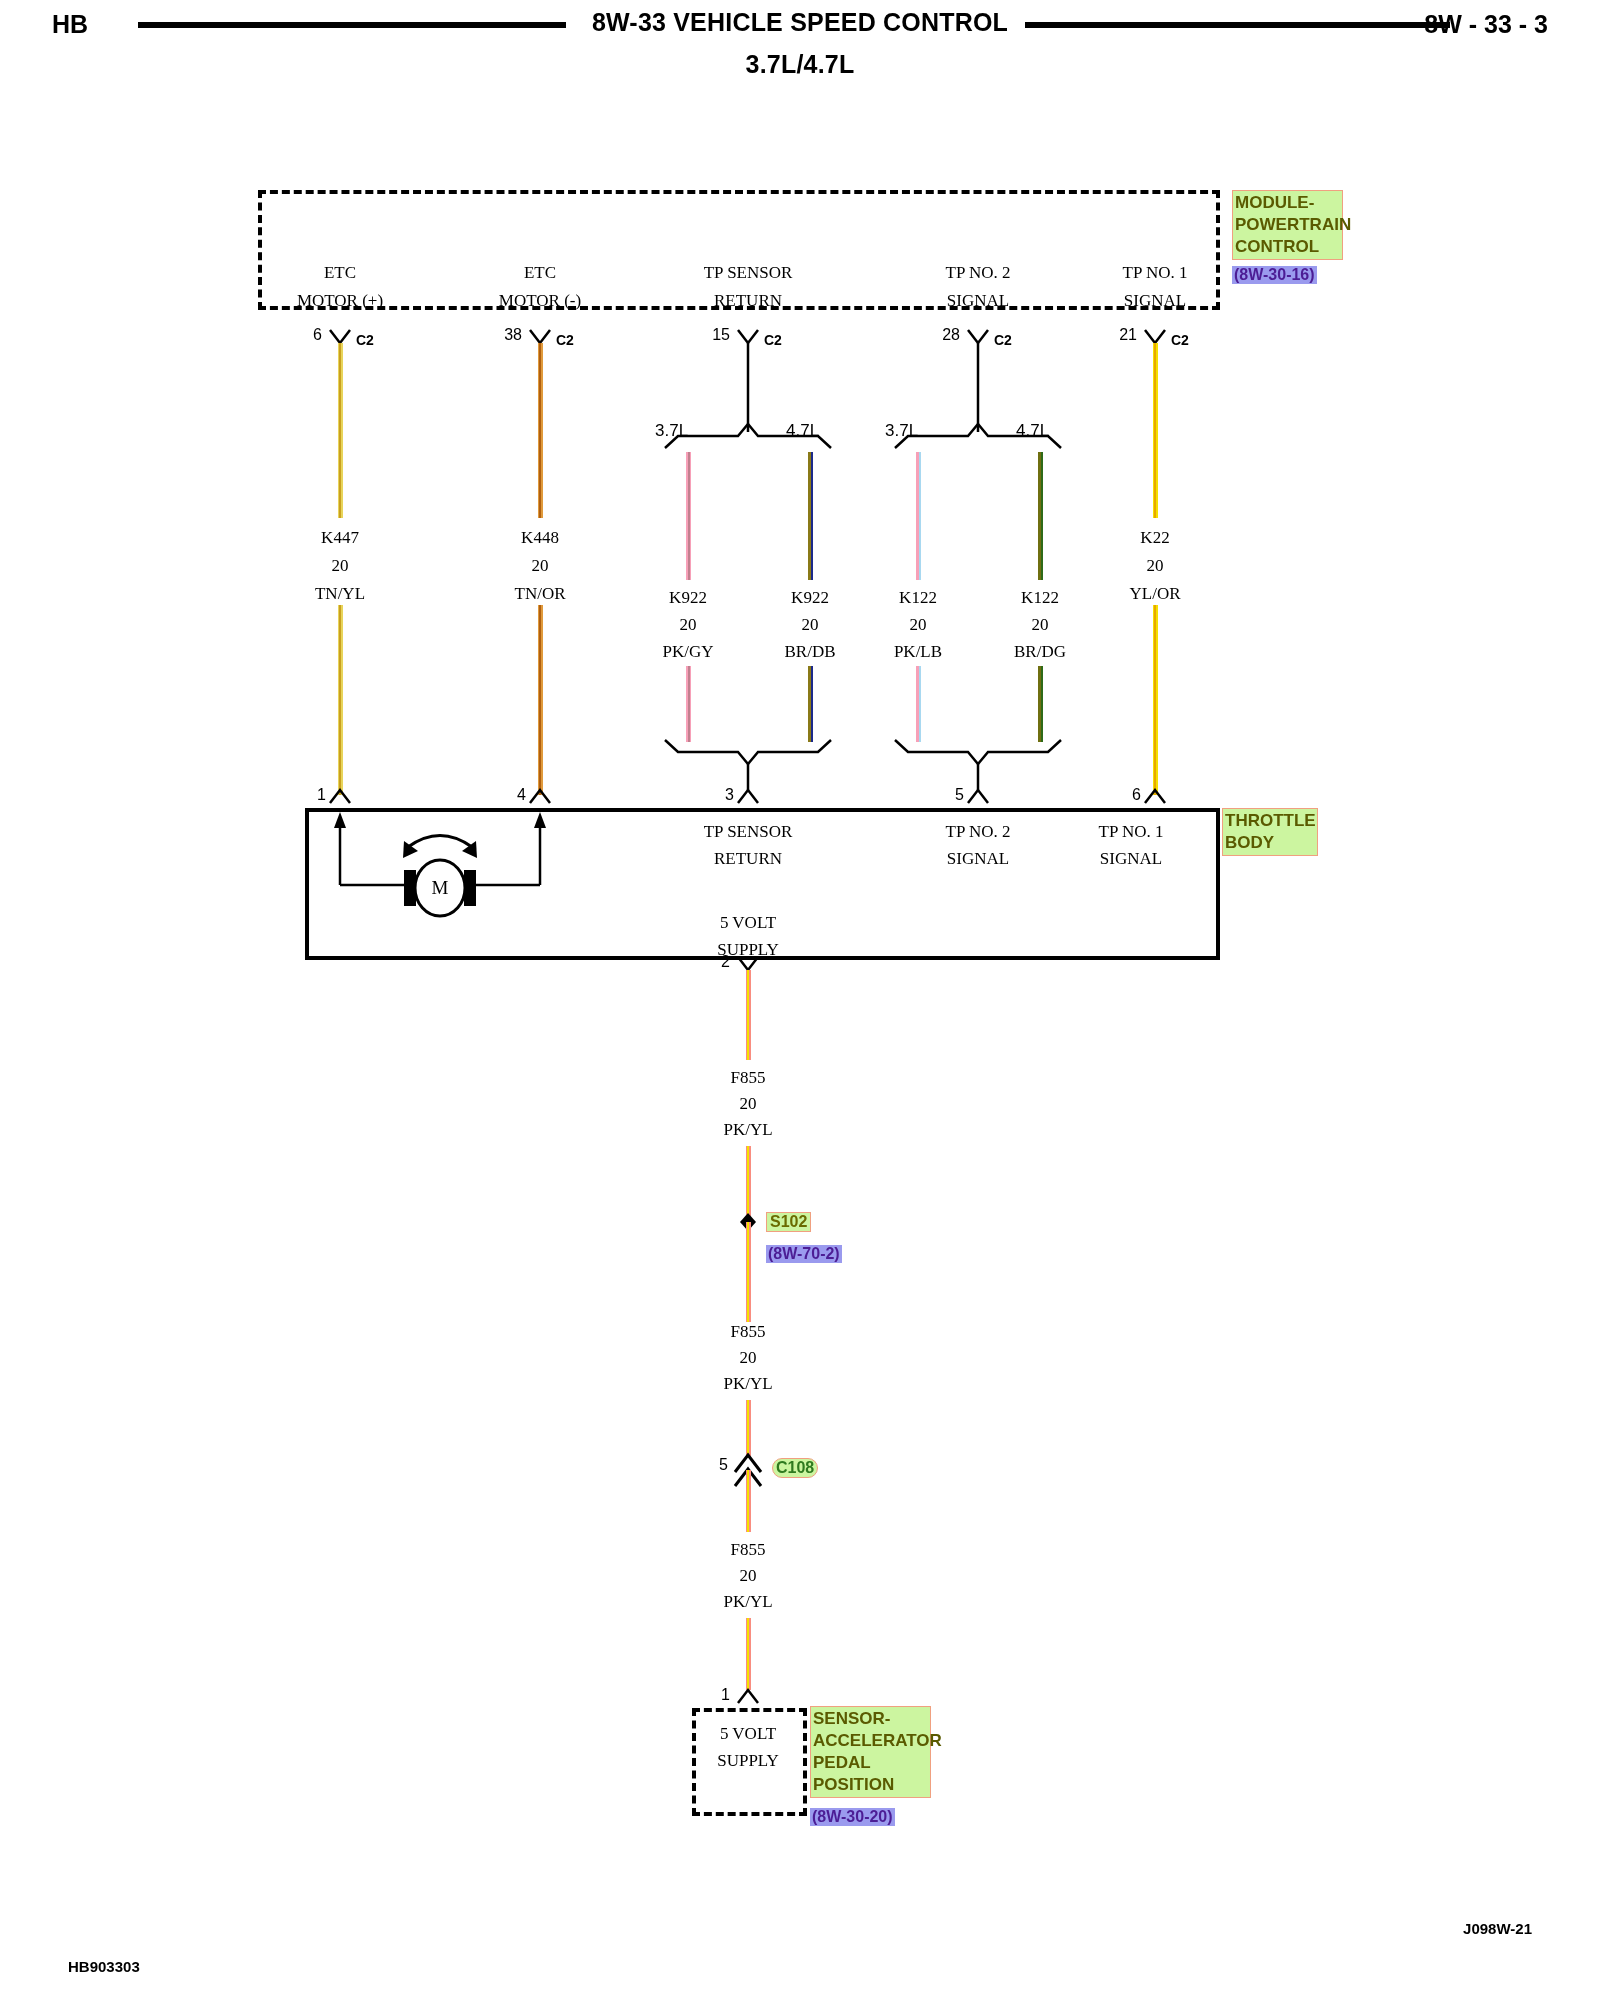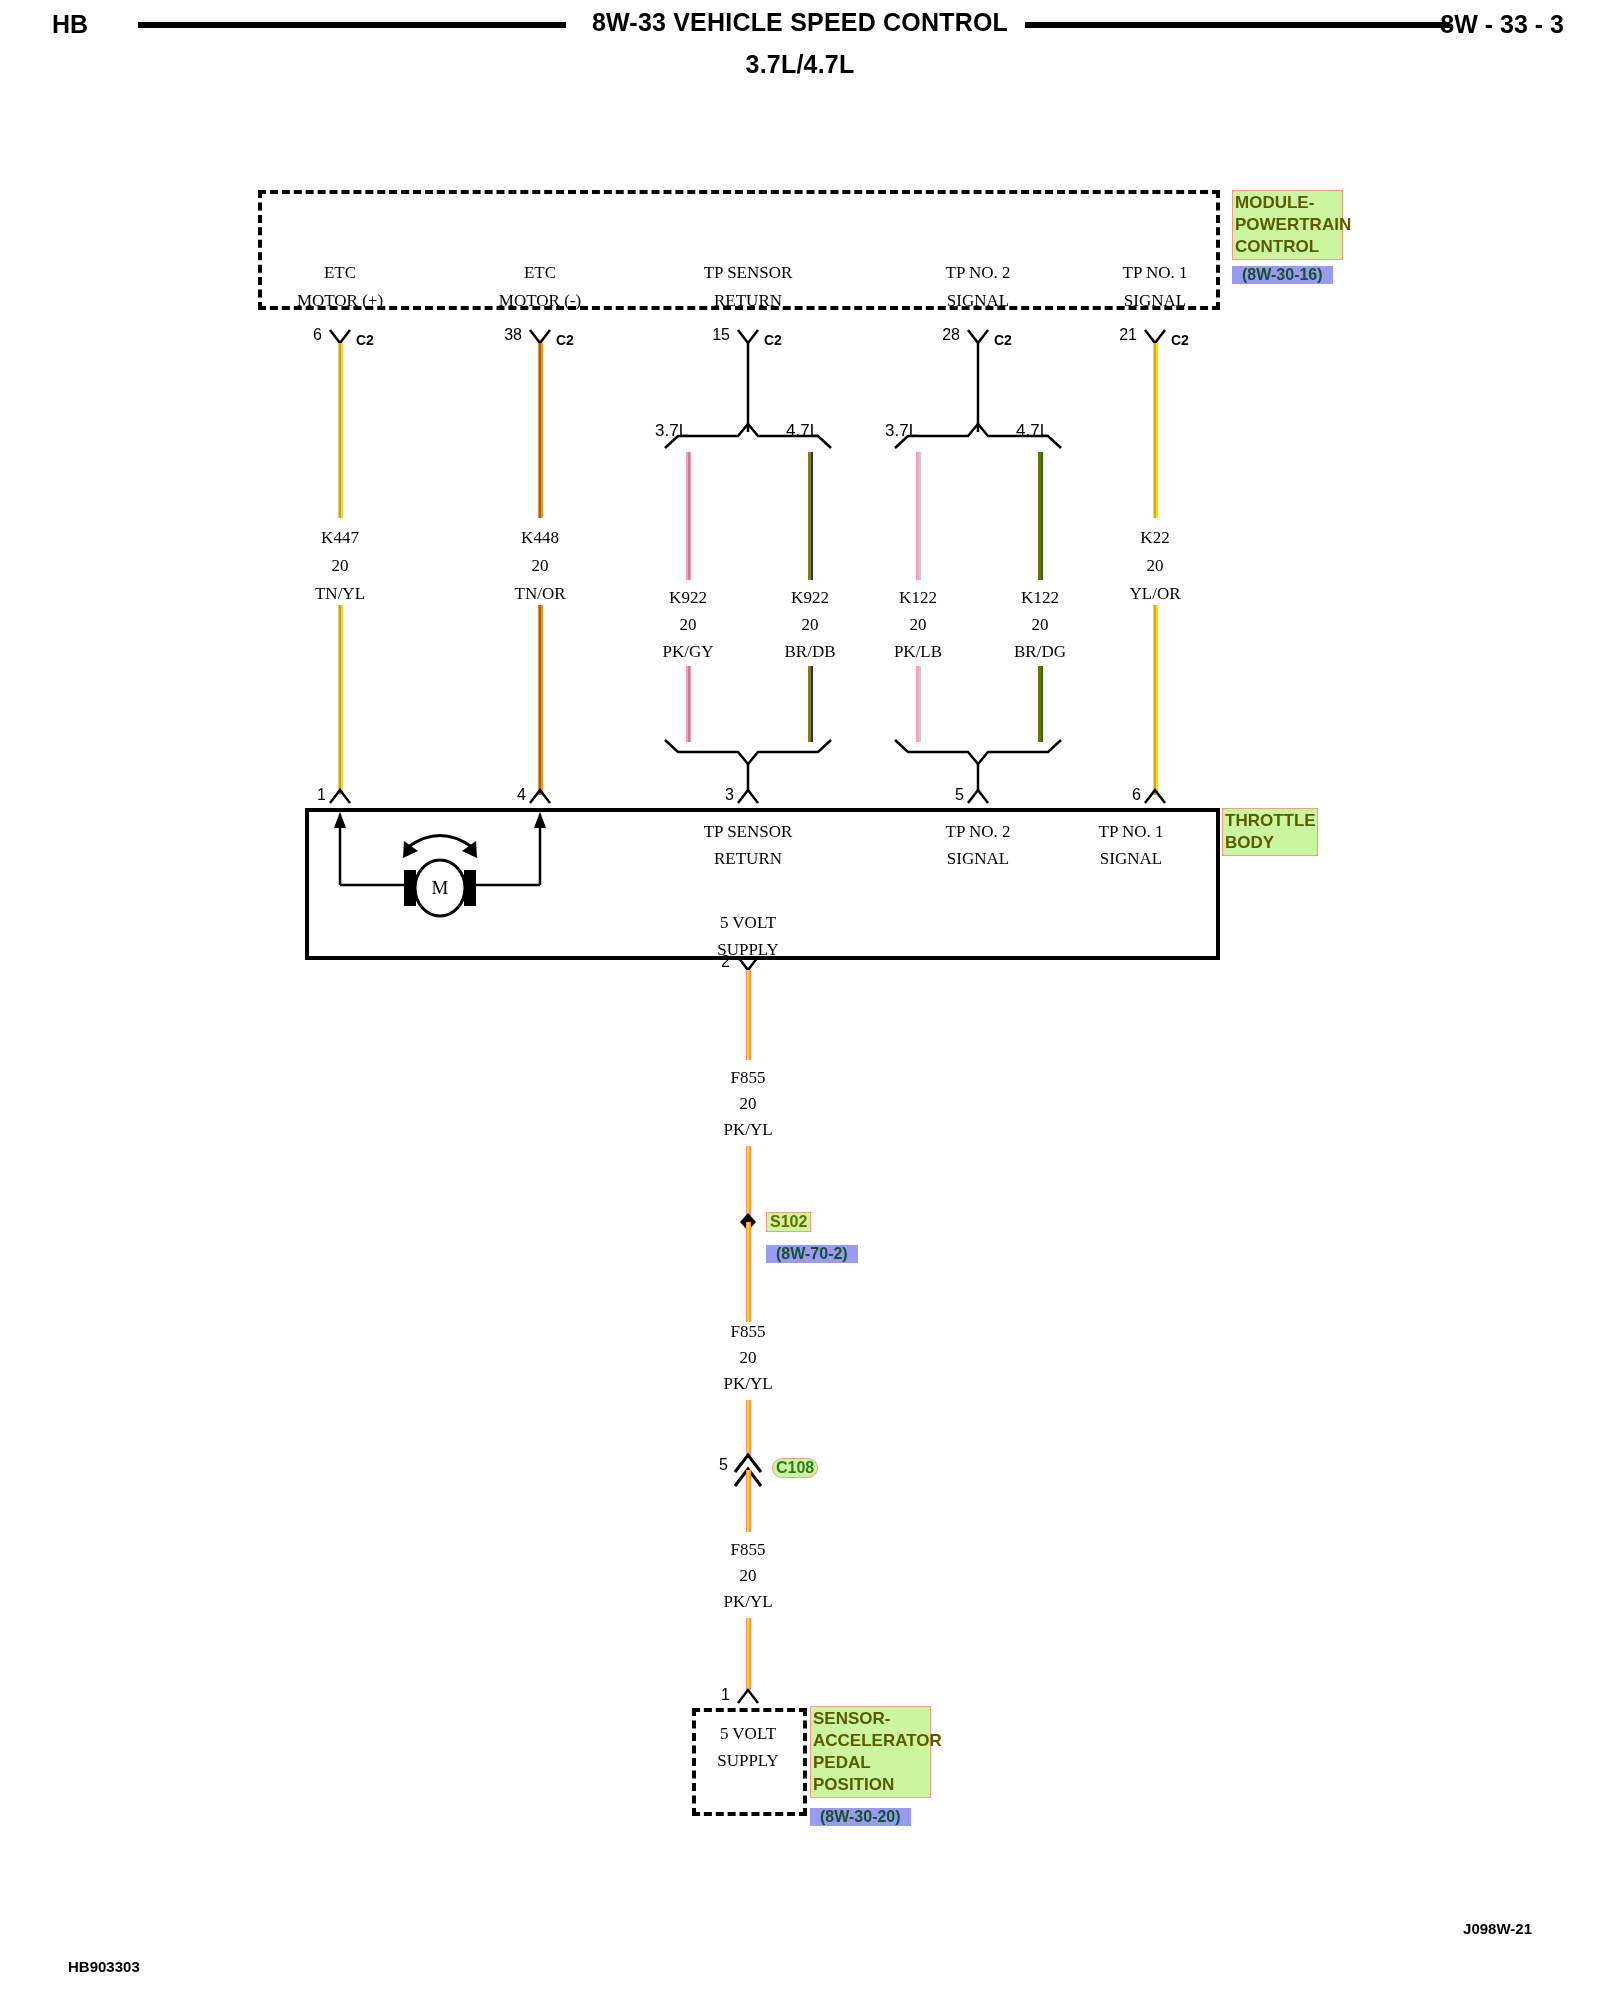--- a/index.html
+++ b/index.html
@@ -9,22 +9,22 @@
   .hdr-title{position:absolute;left:50%;transform:translateX(-50%);font-size:25px;font-weight:bold;letter-spacing:.2px;}
   .hdr-side{position:absolute;font-size:25px;font-weight:bold;}
   .rule{position:absolute;background:#000;height:6px;}
   .foot{position:absolute;font-size:15px;font-weight:bold;}
   
   .dashbox{position:absolute;border:4px dashed #000;box-sizing:border-box;background:transparent;}
   .solidbox{position:absolute;border:4px solid #000;box-sizing:border-box;background:transparent;}
   
   .lbl-green{position:absolute;background:#ccf5a0;border:1px solid #f0a080;color:#5a5a00;
              font-size:17px;font-weight:bold;line-height:22px;padding:1px 2px;white-space:pre;}
-  .lbl-ref{position:absolute;background:#9a9aee;color:#14532d;font-size:16px;font-weight:bold;
-           padding:0 10px;white-space:nowrap;}
+  .lbl-ref{position:absolute;background:#9a9aee;color:#4c1d95;font-size:16px;font-weight:bold;
+           padding:0 2px;white-space:nowrap;}
   .lbl-splice{position:absolute;background:#ccf5a0;border:1px solid #f0a080;color:#6a6a00;
               font-size:16px;font-weight:bold;padding:0 3px;white-space:nowrap;}
   .lbl-conn{position:absolute;background:#ccf5a0;border:1px solid #f0a080;color:#2f7a1f;
             font-size:16px;font-weight:bold;padding:0 3px;white-space:nowrap;}
   
   .tx{position:absolute;font-size:17px;white-space:nowrap;}
   .tx-c{position:absolute;font-size:17px;white-space:nowrap;transform:translateX(-50%);text-align:center;font-family:Liberation Serif, serif;}
   .pinno{position:absolute;font-size:16px;white-space:nowrap;transform:translateX(-100%);}
   .c2{position:absolute;font-size:14px;font-weight:bold;white-space:nowrap;text-align:right;}
   
@@ -33,21 +33,21 @@
   svg{position:absolute;overflow:visible;}
   line,path,polyline{stroke:#000;fill:none;}
 </style>
 </head>
 <body>
 
 <div class="hdr-side" style="left:52px;top:10px;">HB</div>
 <div class="rule" style="left:138px;top:22px;width:428px;"></div>
 <div class="hdr-title" style="top:8px;">8W-33 VEHICLE SPEED CONTROL</div>
 <div class="rule" style="left:1025px;top:22px;width:425px;"></div>
-<div class="hdr-side" style="right:36px;top:10px;">8W - 33 - 3</div>
+<div class="hdr-side" style="right:52px;top:10px;">8W - 33 - 3</div>
 <div class="hdr-title" style="top:50px;">3.7L/4.7L</div>
 
 <div class="dashbox" style="left:258px;top:190px;width:962px;height:120px;"></div>
 
 <div class="lbl-green" style="left:1232px;top:190px;width:105px;">MODULE-
 POWERTRAIN
 CONTROL</div>
 <div class="lbl-ref" style="left:1232px;top:266px;">(8W-30-16)</div>
 
 <div class="tx-c" style="left:340px;top:263px;">ETC</div>

